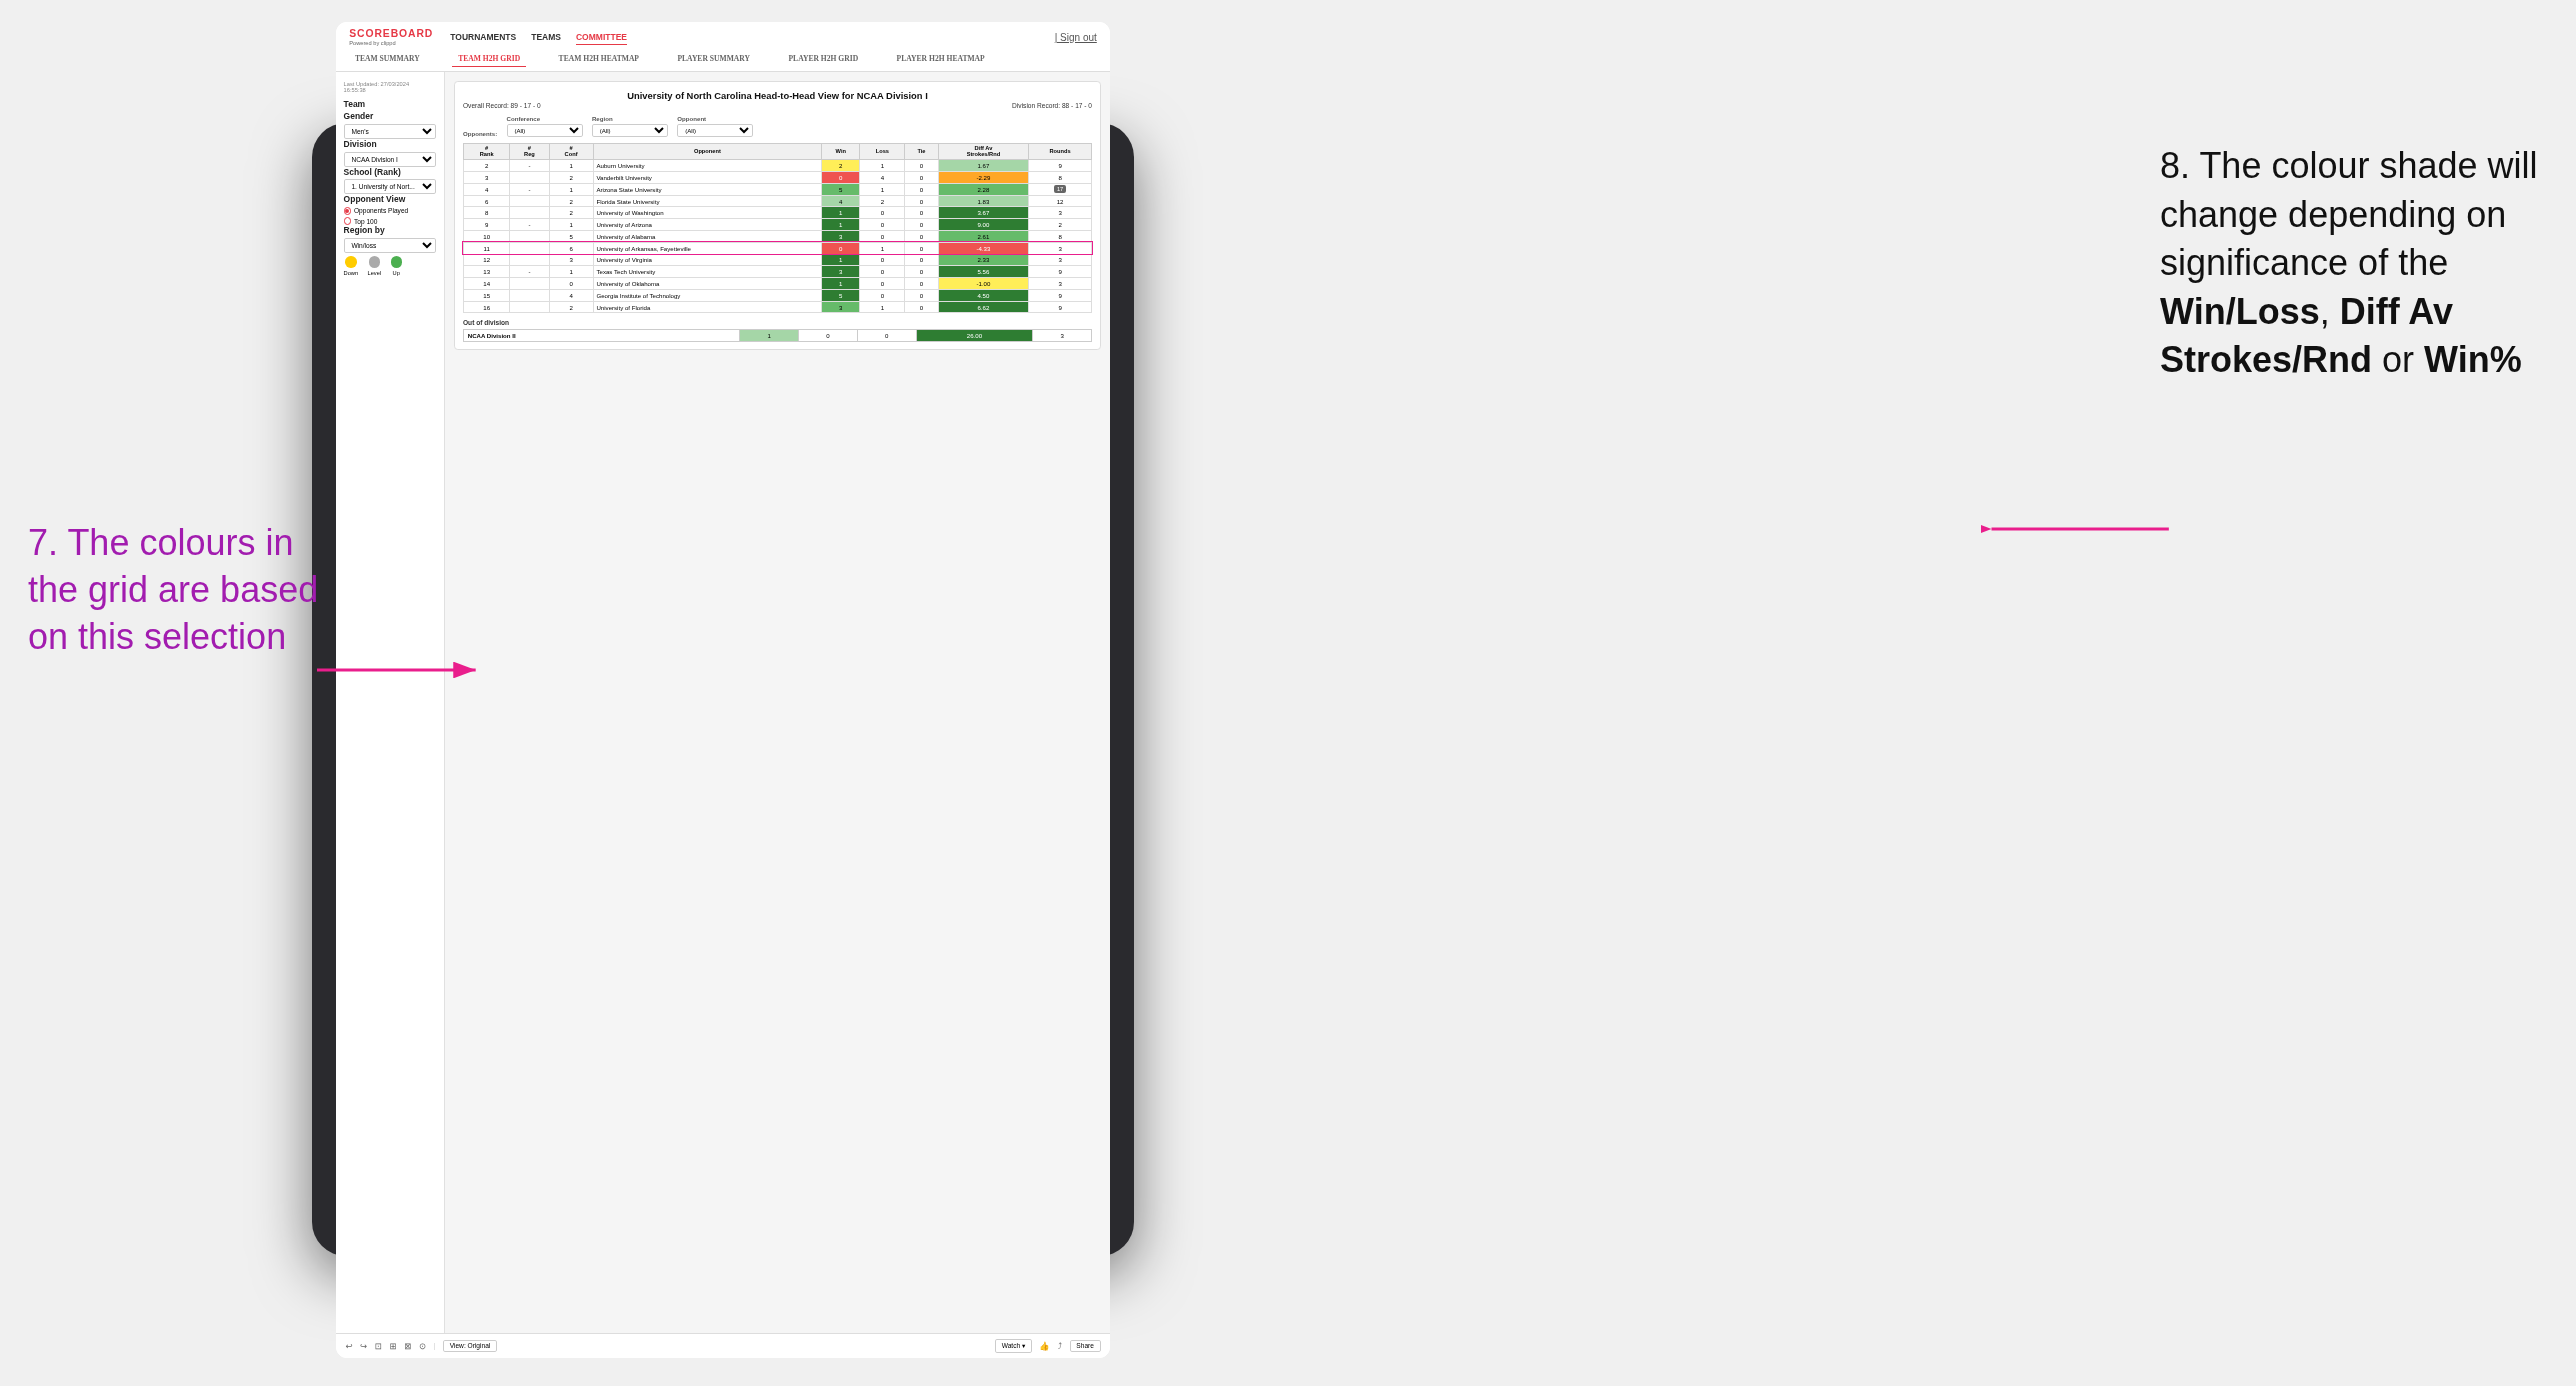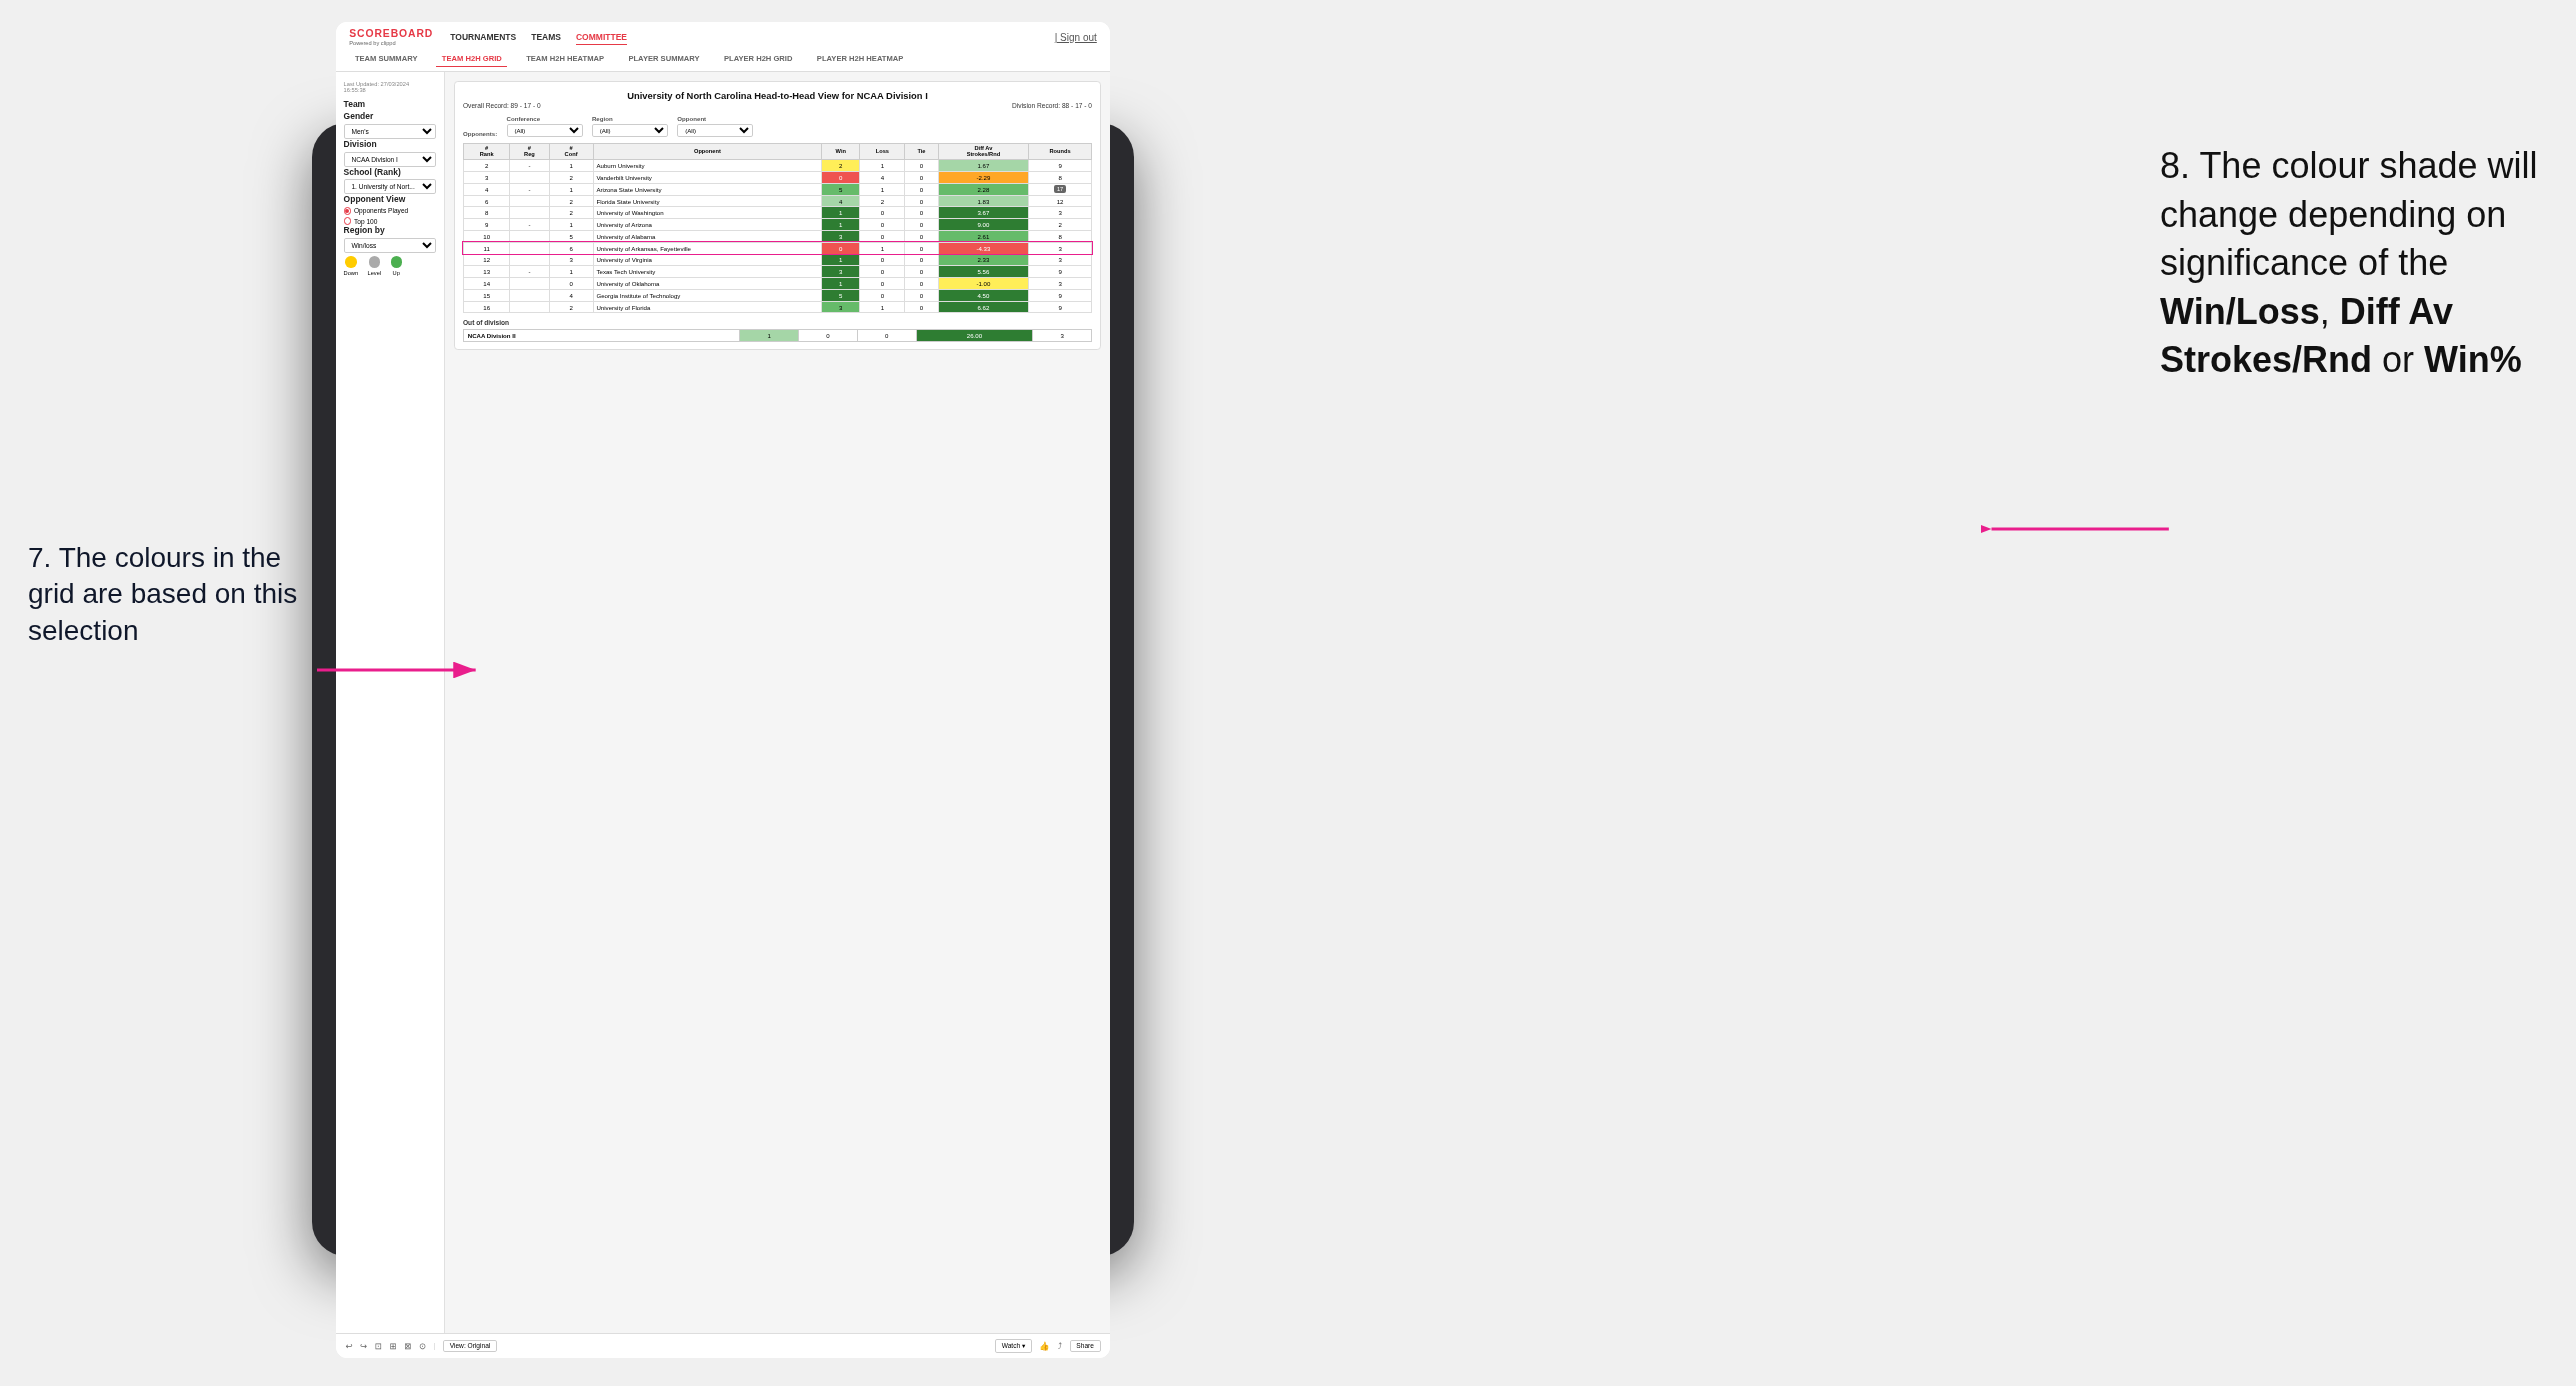--- a/index.html
+++ b/index.html
@@ -9,26 +9,26 @@
       width: 2576px;
       height: 1386px;
       overflow: hidden;
       position: relative;
     }
 
     
     .annotation-left {
       position: absolute;
       left: 28px;
-      top: 540px;
+      top: 520px;
       width: 293px;
-      font-size: 28px;
+      font-size: 36px;
       font-weight: 500;
       line-height: 1.3;
-      color: #0f172a;
+      color: #a21caf;
     }
 
     
     .annotation-right {
       position: absolute;
       right: 19px;
       top: 142px;
       width: 397px;
       font-size: 36px;
       font-weight: 400;
@@ -111,22 +111,23 @@
       border-bottom: 1.9px solid #e63946;
     }
     .nav-sign-out {
       font-size: 10px;
       color: #555;
       margin-left: auto;
       text-decoration: underline;
     }
     .nav-row2 {
       display: flex;
-      gap: 13px;
+      gap: 27px;
       padding-bottom: 3.8px;
+      font-family: Liberation Serif, serif;
     }
     .tab-link {
       font-size: 7.6px;
       color: #666;
       text-transform: uppercase;
       font-weight: 600;
       padding: 2.8px 5.7px;
       cursor: pointer;
     }
     .tab-link.active {

